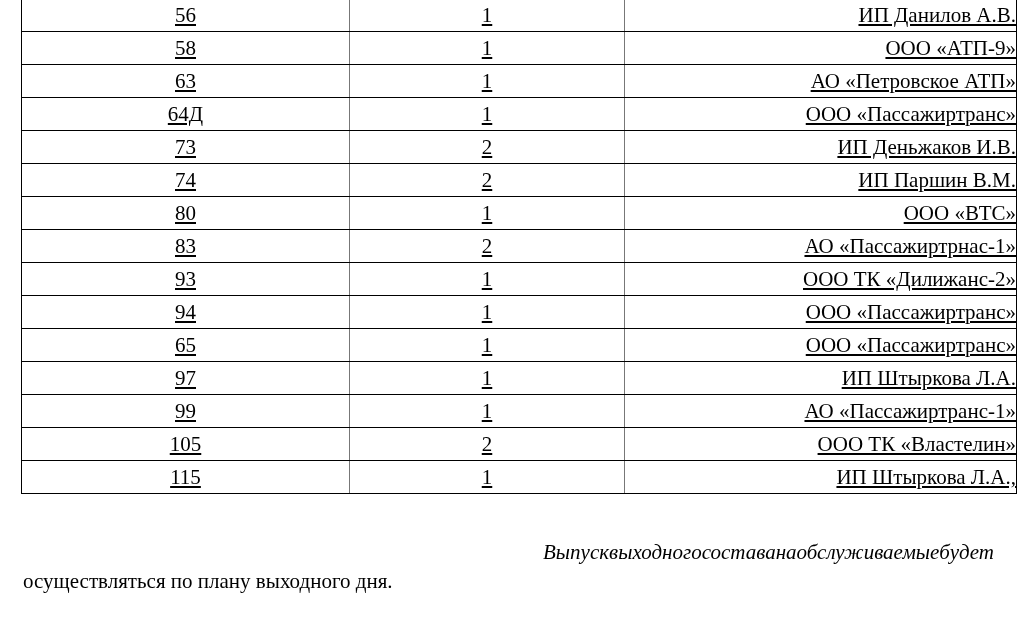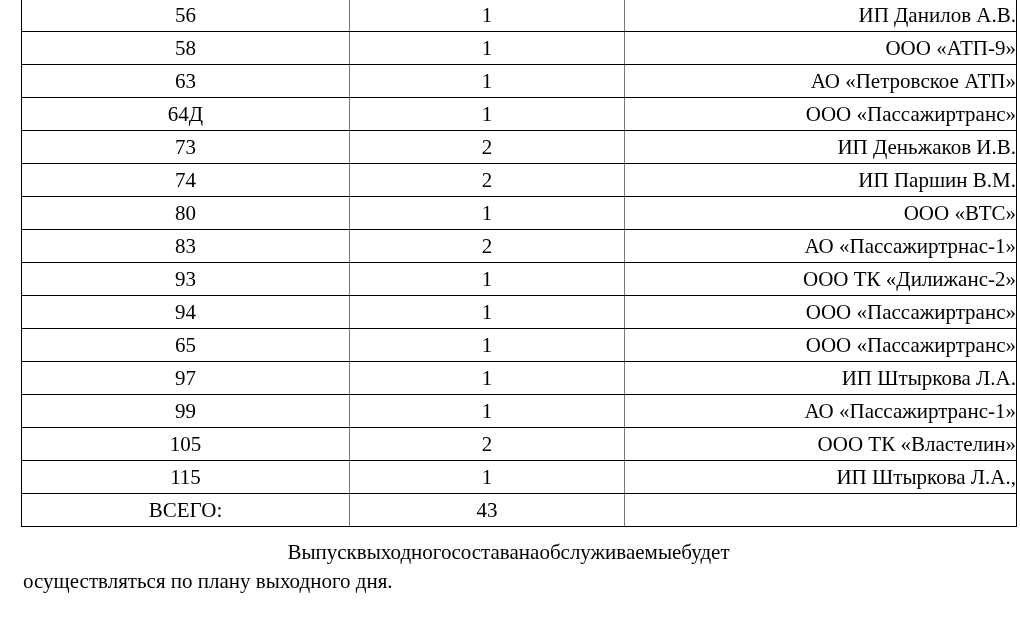--- a/index.html
+++ b/index.html
@@ -14,29 +14,30 @@
     table-layout: fixed;
     font-size: 21px;
   }
   .tbl td {
     height: 32px; padding: 0;
     text-align: center; vertical-align: middle;
     border-top: 1.5px solid #000;
     border-bottom: 1.5px solid #000;
     line-height: 22px;
     white-space: nowrap;
+    text-decoration: underline;
   }
   .tbl td.c1 { width: 327px; border-left: 1.5px solid #000; border-right: 1px solid #777; }
   .tbl td.c2 { width: 274px; border-right: 1px solid #777; }
   .tbl td.c3 { width: 391px; border-right: 1.5px solid #000; text-align: right; }
   .note {
     position: absolute; left: 23px; top: 538px; width: 971px;
     font-size: 21px; line-height: 29px;
   }
-  .note .l1 { display: flex; justify-content: center; }
+  .note .l1 { display: flex; justify-content: flex-end; font-style: italic; }
 </style>
 </head>
 <body>
 
 <table class="tbl">
   <tbody id="tbody">
     <tr>
         <td class="c1">56</td>
         <td class="c2">1</td>
         <td class="c3">ИП Данилов А.В.</td>
@@ -104,25 +105,20 @@
     <tr>
         <td class="c1">105</td>
         <td class="c2">2</td>
         <td class="c3">ООО ТК «Властелин»</td>
       </tr>
     <tr>
         <td class="c1">115</td>
         <td class="c2">1</td>
         <td class="c3">ИП Штыркова Л.А.,</td>
       </tr>
-    <tr>
-        <td class="c1">ВСЕГО:</td>
-        <td class="c2">43</td>
-        <td class="c3"></td>
-      </tr>
   </tbody>
 </table>
 
 <div class="note">
   <div class="l1">
     <span>Выпуск</span>
     <span>выходного</span>
     <span>состава</span>
     <span>на</span>
     <span>обслуживаемые</span>

